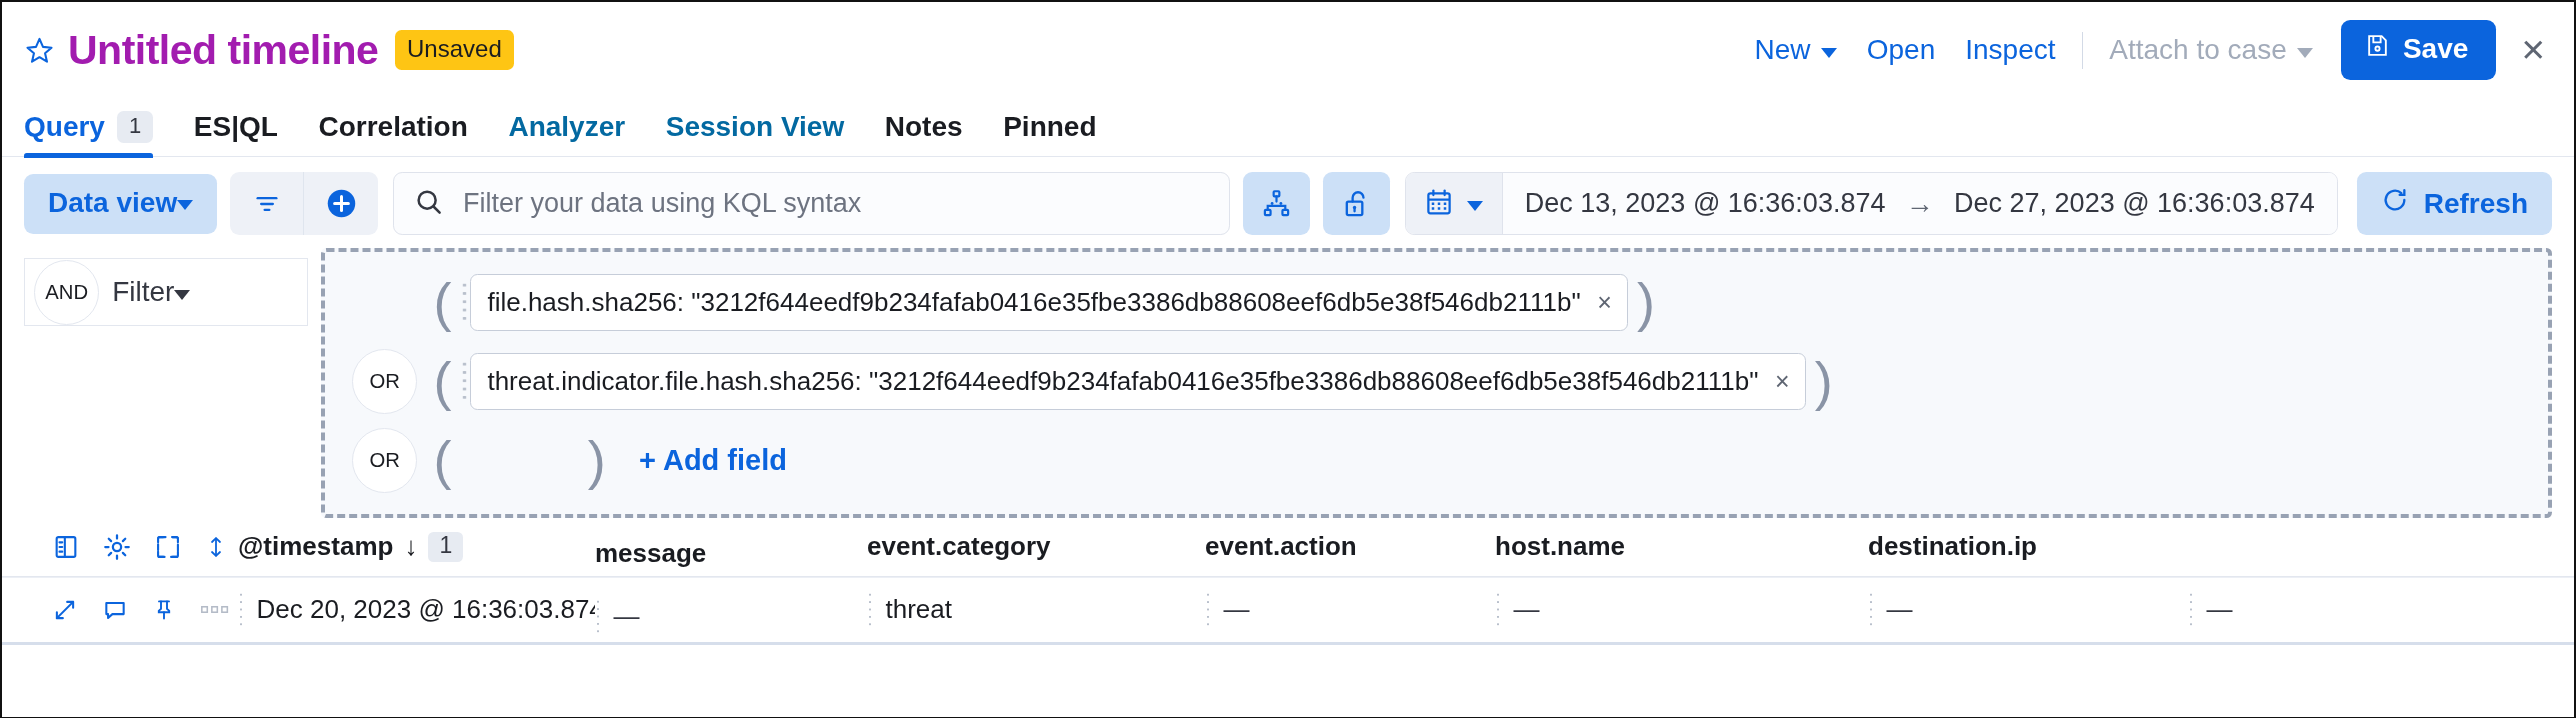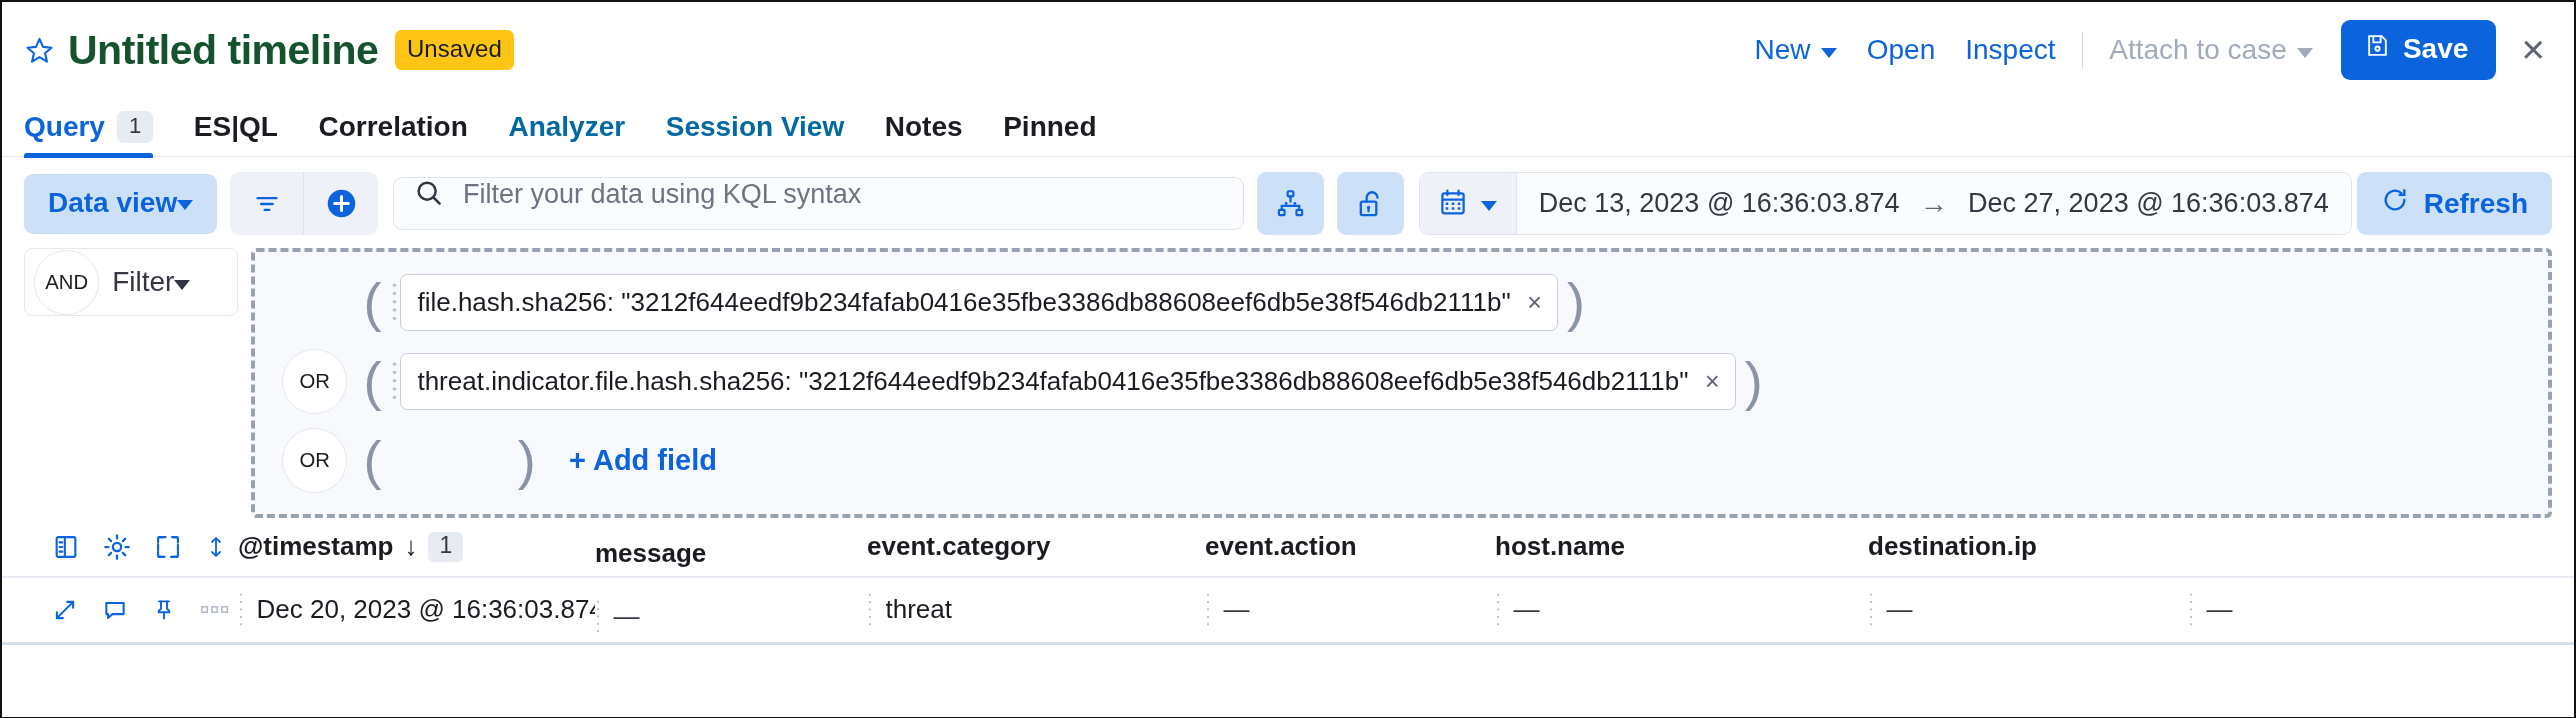--- a/index.html
+++ b/index.html
@@ -28,21 +28,21 @@
   .star-icon {
     width: 31px; height: 31px;
     margin-right: 13px;
     flex: 0 0 auto;
     display: flex; align-items: center; justify-content: center;
     cursor: pointer;
   }
   .page-title {
     font-size: 41px;
     font-weight: bold;
-    color: #14532d;
+    color: #a21caf;
     letter-spacing: -0.5px;
     white-space: nowrap;
   }
   .unsaved-badge {
     margin-left: 16.6px;
     background: #FEC514;
     color: #1a1c21;
     font-size: 24px;
     font-weight: normal;
     padding: 4.6px 12px 6.5px;
@@ -178,26 +178,26 @@
     background: #eef1f7;
     width: 74px; height: 63px;
     display: flex; align-items: center; justify-content: center;
     cursor: pointer;
     border-right: 1.8px solid #dfe5ee;
   }
   .icon-btn:last-child { border-right: none; }
   .search-wrap {
     flex: 1 1 auto;
     margin-left: 15px;
-    height: 53px;
+    height: 63px;
     background: #fbfcfe;
     border: 1.8px solid #dfe3ec;
     border-radius: 9.2px;
     display: flex;
-    align-items: flex-start;
+    align-items: center;
     padding: 0 20.3px;
     gap: 16.6px;
     min-width: 92px;
   }
   .search-wrap input {
     flex: 1 1 auto;
     border: none;
     outline: none;
     background: transparent;
     font-size: 27px;
@@ -246,44 +246,44 @@
   .dr-arrow { color: #5f6673; font-size: 28px; }
   .refresh-btn {
     background: #cce0f7;
     color: #0b64dd;
     font-size: 28px;
     font-weight: bold;
     border: none;
     border-radius: 9.2px;
     height: 63px;
     padding: 0 24px;
-    margin-left: 5px;
+    margin-left: 19px;
     display: flex;
     align-items: center;
     gap: 15px;
     cursor: pointer;
     font-family: "Liberation Sans", sans-serif;
     flex: 0 0 auto;
     white-space: nowrap;
   }
 
   
   .filter-area {
     display: flex;
     align-items: flex-start;
     padding: 0 22px 0 22px;
     gap: 0;
   }
   .filter-pill {
-    margin-top: 0;
-    width: 214px;
+    margin-top: 10px;
+    width: 284px;
     height: 68px;
     flex: 0 0 auto;
     border: 1.8px solid #e3e7ef;
-    border-radius: 8px;
+    border-radius: 0;
     display: flex;
     align-items: center;
     padding: 0 13px 0 9.2px;
     gap: 13px;
     cursor: pointer;
   }
   .logic-circle {
     width: 65px; height: 65px;
     border-radius: 50%;
     border: 1.8px solid #e3e7ef;

